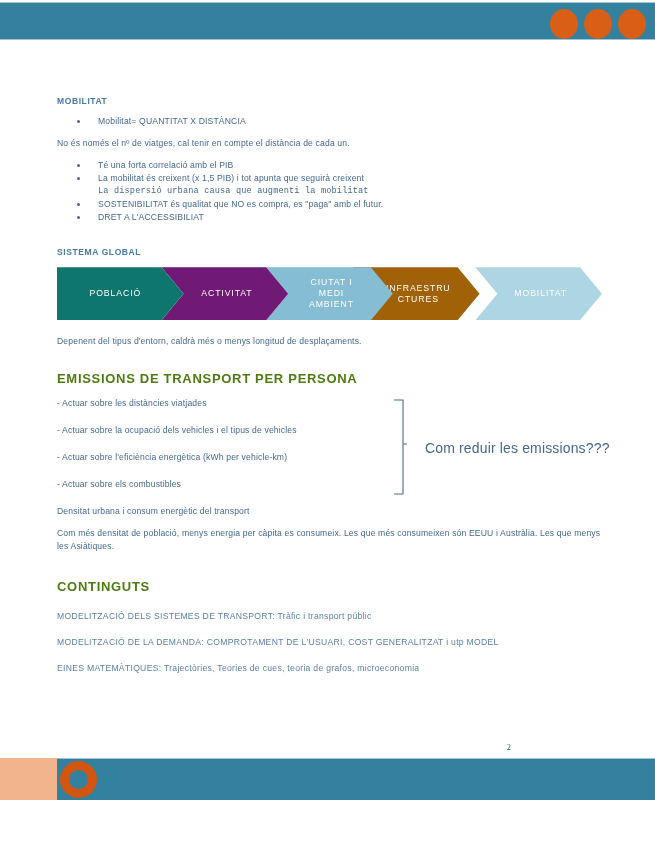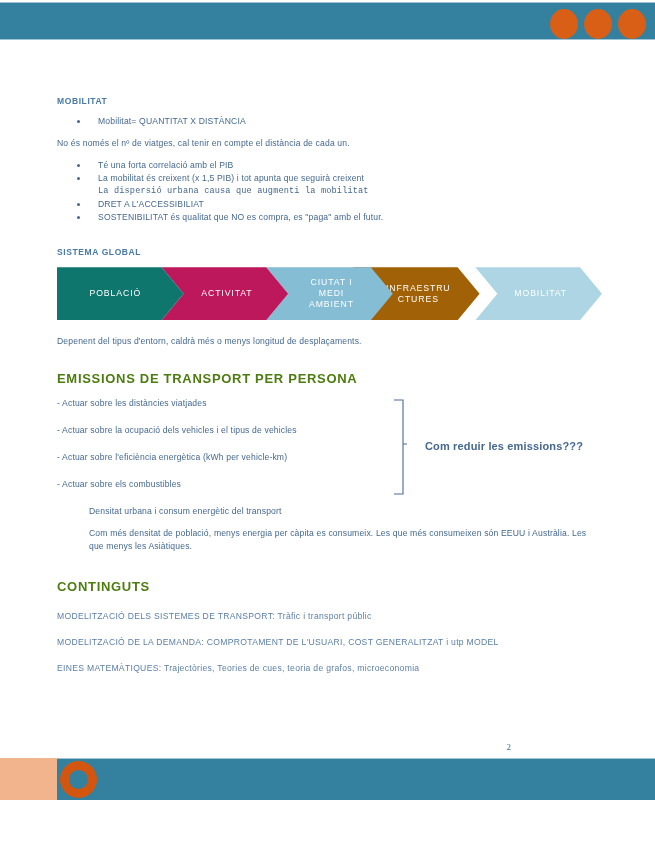--- a/index.html
+++ b/index.html
@@ -151,25 +151,24 @@
     position: absolute;
     left: 334px;
     top: 2px;
     width: 16px;
     height: 96px;
   }
   .brace-label {
     position: absolute;
     left: 368px;
     top: 43px;
-    font-size: 11px;
+    font-size: 14px;
     color: #44688f;
     letter-spacing: 0.15px;
     white-space: nowrap;
-    font-weight: bold;
   }
 
   .conting-item {
     font-size: 8.6px;
     color: #5b7fa6;
     letter-spacing: 0.3px;
     margin: 0 0 14px 0;
     line-height: 1.4;
   }
 
@@ -231,33 +230,33 @@
       <ul class="bullets">
         <li>Mobilitat= QUANTITAT X DISTÀNCIA</li>
       </ul>
 
       <p class="para">No és només el nº de viatges, cal tenir en compte el distància de cada un.</p>
 
       <ul class="bullets">
         <li>Té una forta correlació amb el PIB</li>
         <li>La mobilitat és creixent (x 1,5 PIB) i tot apunta que seguirà creixent</li>
         <li class="sub-line">La dispersió urbana causa que augmenti la mobilitat</li>
+        <li>SOSTENIBILITAT és qualitat que NO es compra, es "paga" amb el futur.</li>
         <li>DRET A L'ACCESSIBILIAT</li>
-        <li>SOSTENIBILITAT és qualitat que NO es compra, es "paga" amb el futur.</li>
       </ul>
     </div>
 
     <div style="margin-top:23px;">
       <p class="label-head">SISTEMA GLOBAL</p>
 
       <div class="chev-wrap" id="chevrons">
           <div class="chev" style="left: 0px; width: 126.6px; background: #0f766e; z-index: 5; clip-path: polygon(0px 0px, 104.6px 0px, 100% 50%, 104.6px 100%, 0px 100%);">
             <span class="chev-txt" style="padding-left: 0px; padding-right: 10px;">POBLACIÓ</span>
           </div>
-          <div class="chev" style="left: 104.6px; width: 126.6px; background: #be185d; z-index: 4; clip-path: polygon(0px 0px, 104.6px 0px, 100% 50%, 104.6px 100%, 0px 100%, 22px 50%);">
+          <div class="chev" style="left: 104.6px; width: 126.6px; background: #701a75; z-index: 4; clip-path: polygon(0px 0px, 104.6px 0px, 100% 50%, 104.6px 100%, 0px 100%, 22px 50%);">
             <span class="chev-txt" style="padding-left: 14px; padding-right: 10px;">ACTIVITAT</span>
           </div>
           <div class="chev" style="left: 209.2px; width: 126.6px; background: rgb(133, 189, 213); z-index: 3; clip-path: polygon(0px 0px, 104.6px 0px, 100% 50%, 104.6px 100%, 0px 100%, 22px 50%);">
             <span class="chev-txt" style="padding-left: 14px; padding-right: 10px;">CIUTAT I<br>MEDI<br>AMBIENT</span>
           </div>
           <div class="chev" style="left: 296px; width: 126.6px; background: #a16207; z-index: 2; clip-path: polygon(0px 0px, 104.6px 0px, 100% 50%, 104.6px 100%, 0px 100%, 22px 50%);">
             <span class="chev-txt" style="padding-left: 14px; padding-right: 10px;">INFRAESTRU<br>CTURES</span>
           </div>
           <div class="chev" style="left: 418.4px; width: 126.6px; background: rgb(174, 213, 228); z-index: 1; clip-path: polygon(0px 0px, 104.6px 0px, 100% 50%, 104.6px 100%, 0px 100%, 22px 50%);">
             <span class="chev-txt" style="padding-left: 14px; padding-right: 10px;">MOBILITAT</span>
@@ -279,21 +278,21 @@
         </div>
 
         <svg class="brace" viewBox="0 0 16 96">
           <path d="M3 1 H12 V45 H16 H12 V95 H3" fill="none" stroke="#4a6b95" stroke-width="1.1" stroke-linejoin="miter"></path>
         </svg>
 
         <div class="brace-label">Com reduir les emissions???</div>
       </div>
     </div>
 
-    <div style="margin-top:14px;margin-left:32px;">
+    <div style="margin-top:14px;">
       <p class="body-line">Densitat urbana i consum energètic del transport</p>
       <p class="para">Com més densitat de població, menys energia per càpita es consumeix. Les que més consumeixen són EEUU i Austràlia. Les que menys les Asiàtiques.</p>
     </div>
 
     <div style="margin-top:26px;">
       <p class="section-title">CONTINGUTS</p>
       <div style="margin-top:16px;">
         <p class="conting-item">MODELITZACIÓ DELS SISTEMES DE TRANSPORT: Tràfic i transport públic</p>
         <p class="conting-item">MODELITZACIÓ DE LA DEMANDA: COMPROTAMENT DE L'USUARI, COST GENERALITZAT i utp MODEL</p>
         <p class="conting-item">EINES MATEMÀTIQUES: Trajectòries, Teories de cues, teoria de grafos, microeconomia</p>

